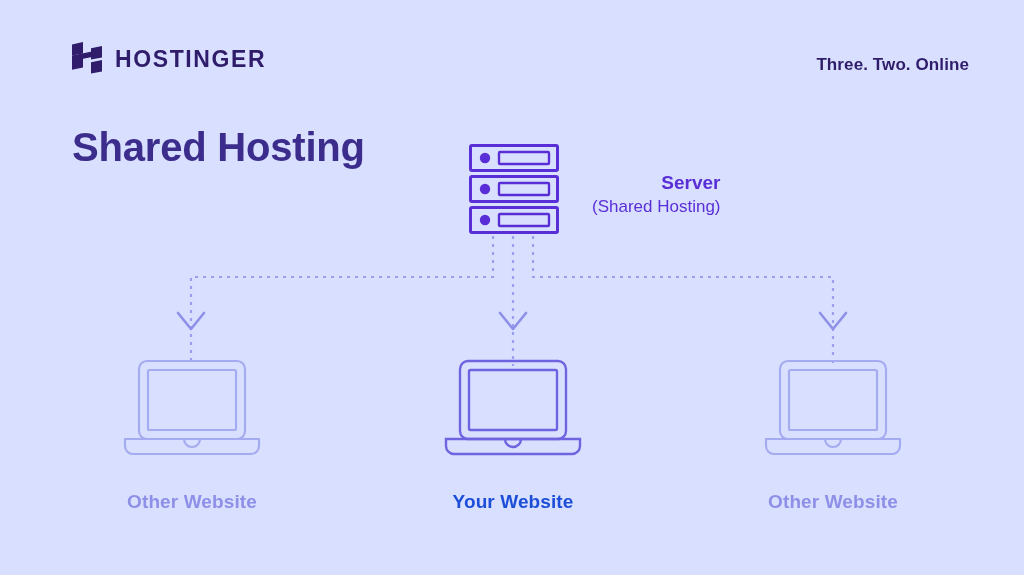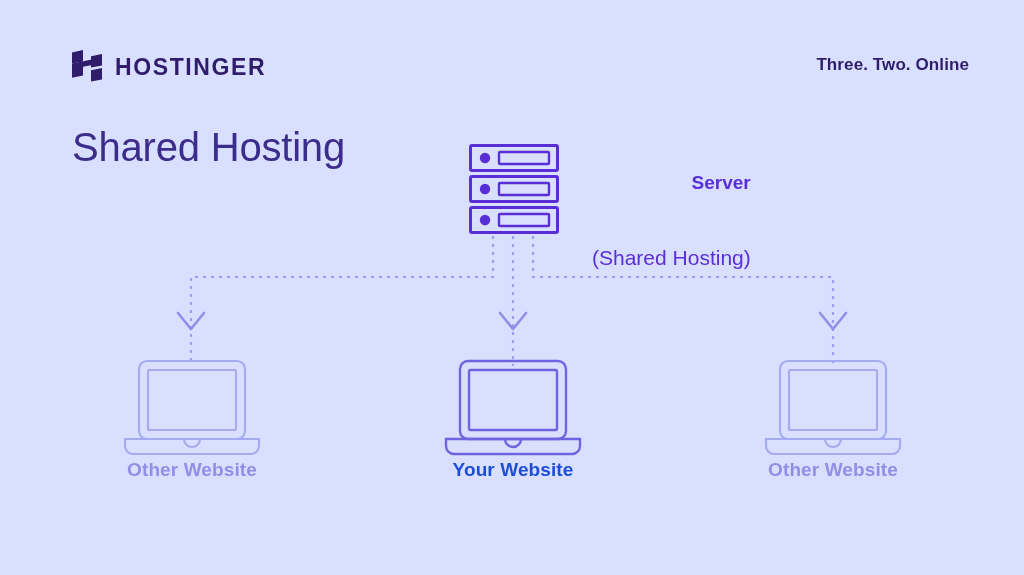--- a/index.html
+++ b/index.html
@@ -25,21 +25,20 @@
   }
 
   
   .brand {
     position: absolute;
     left: 72px;
     top: 42px;
     display: flex;
     align-items: center;
     gap: 13px;
-    margin-top: 8px;
   }
   .brand-mark {
     width: 30px;
     height: 34px;
     display: block;
   }
   .brand-word {
     font-size: 23px;
     font-weight: bold;
     letter-spacing: 1.6px;
@@ -58,21 +57,21 @@
     letter-spacing: 0.1px;
     white-space: nowrap;
   }
 
   
   .page-title {
     position: absolute;
     left: 72px;
     top: 124px;
     font-size: 40px;
-    font-weight: normal;
+    font-weight: bold;
     color: #3c2c8c;
     letter-spacing: -0.2px;
     line-height: 1.15;
     white-space: nowrap;
   }
 
   
   .server-icon {
     position: absolute;
     left: 468px;
@@ -90,24 +89,23 @@
   }
   .server-label-title {
     display: block;
     font-size: 19px;
     font-weight: bold;
     color: #5a2ed6;
     text-align: right;
   }
   .server-label-sub {
     display: block;
-    font-size: 21px;
+    font-size: 17px;
     font-weight: normal;
     color: #5a2ed6;
-    margin-top: 48px;
   }
 
   
   .connectors {
     position: absolute;
     left: 0;
     top: 0;
     width: 1024px;
     height: 575px;
     pointer-events: none;
@@ -125,20 +123,21 @@
   .node-right  { left: 728px; }
 
   .laptop-icon {
     width: 150px;
     height: 104px;
     display: block;
     margin: 0 auto;
   }
 
   .node-label {
+    margin-top: 32px;
     font-size: 19px;
     font-weight: bold;
     letter-spacing: 0.1px;
     white-space: nowrap;
   }
   .label-muted  { color: #8e90e8; }
   .label-strong { color: #1d4ed8; }
 </style>
 </head>
 <body>

